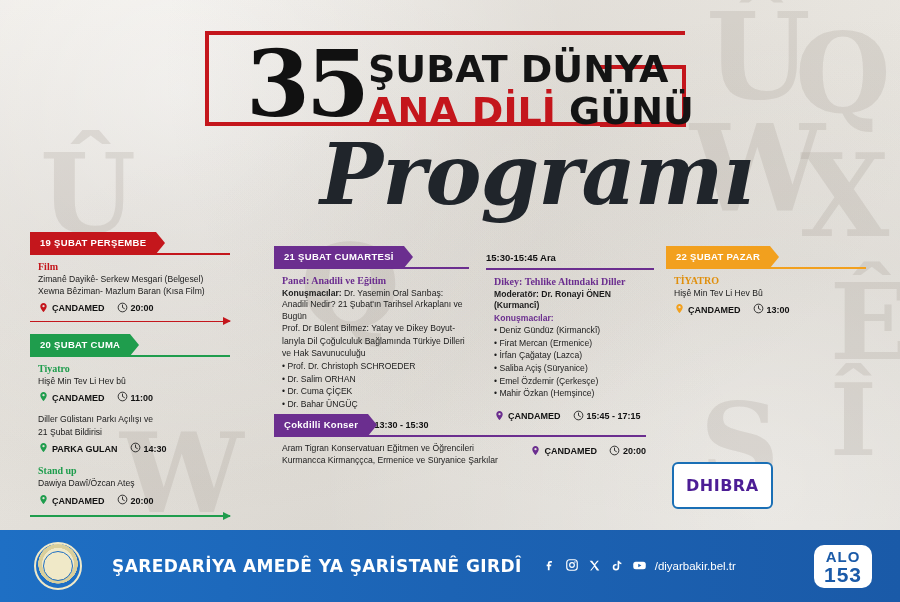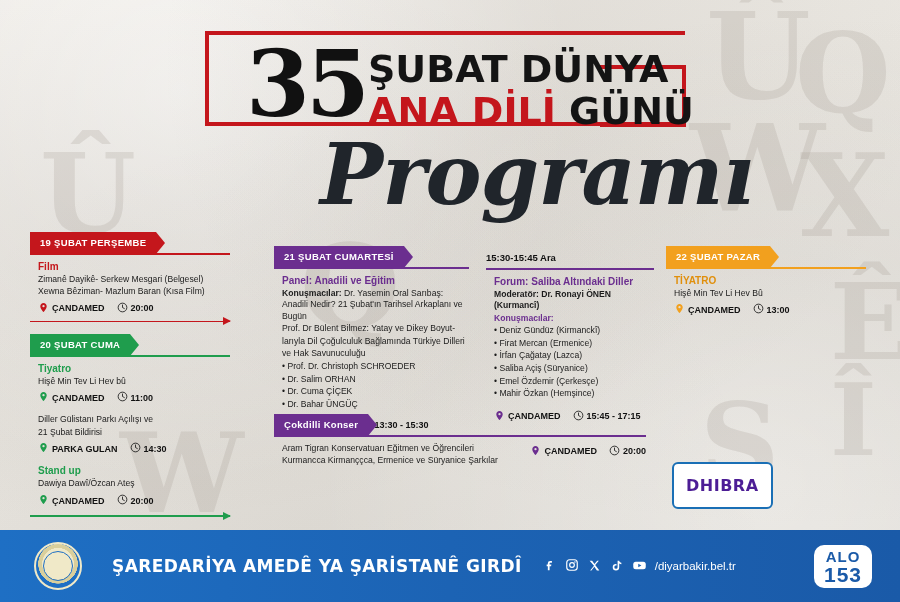--- a/index.html
+++ b/index.html
@@ -136,21 +136,21 @@
   .rule-arrow::after {
     content: "";
     position: absolute; right: -1px; top: -3.5px;
     border-left: 8px solid currentColor;
     border-top: 4.5px solid transparent;
     border-bottom: 4.5px solid transparent;
   }
 
   .blk { padding: 6px 0 2px 8px; }
   .blk h4 {
-    font-size: 10px; font-weight: 700; margin-bottom: 2px;
+    font-size: 10px; font-weight: 700; margin-bottom: 2px; font-family: Liberation Serif, serif;
   }
   .blk p {
     font-size: 8.6px; color: #1b1b1b; line-height: 1.35; margin-bottom: 1px;
   }
   .blk h4.red-t { color: #c4161c; }
   .blk h4.green-t { color: #1f9d4d; }
   .blk h4.purple-t { color: #6b2e8f; }
   .blk h4.orange-t { color: #e08f0c; }
 
   .meta {
@@ -401,21 +401,21 @@
       </div>
     </div>
   </div>
 
   <div class="col" style="left:486px; top:246px; width:168px;">
     <div style="height:22px; display:flex; align-items:center;">
       <span style="font-size:9.5px; font-weight:700; color:#111;">15:30-15:45 Ara</span>
     </div>
     <div class="rule purple-r"></div>
     <div class="blk">
-      <h4 class="purple-t">Forum: Saliba Altındaki Diller</h4>
+      <h4 class="purple-t">Dikey: Tehlike Altındaki Diller</h4>
       <p style="font-weight:700;" class="">Moderatör: Dr. Ronayi ÖNEN (Kurmancî)</p>
       <p style="font-weight:700; color:#6b2e8f;">Konuşmacılar:</p>
       <div class="list">
         <p>• Deniz Gündüz (Kirmanckî)</p>
         <p>• Firat Mercan (Ermenice)</p>
         <p>• İrfan Çağatay (Lazca)</p>
         <p>• Saliba Açiş (Süryanice)</p>
         <p>• Emel Özdemir (Çerkesçe)</p>
         <p>• Mahir Özkan (Hemşince)</p>
       </div>

